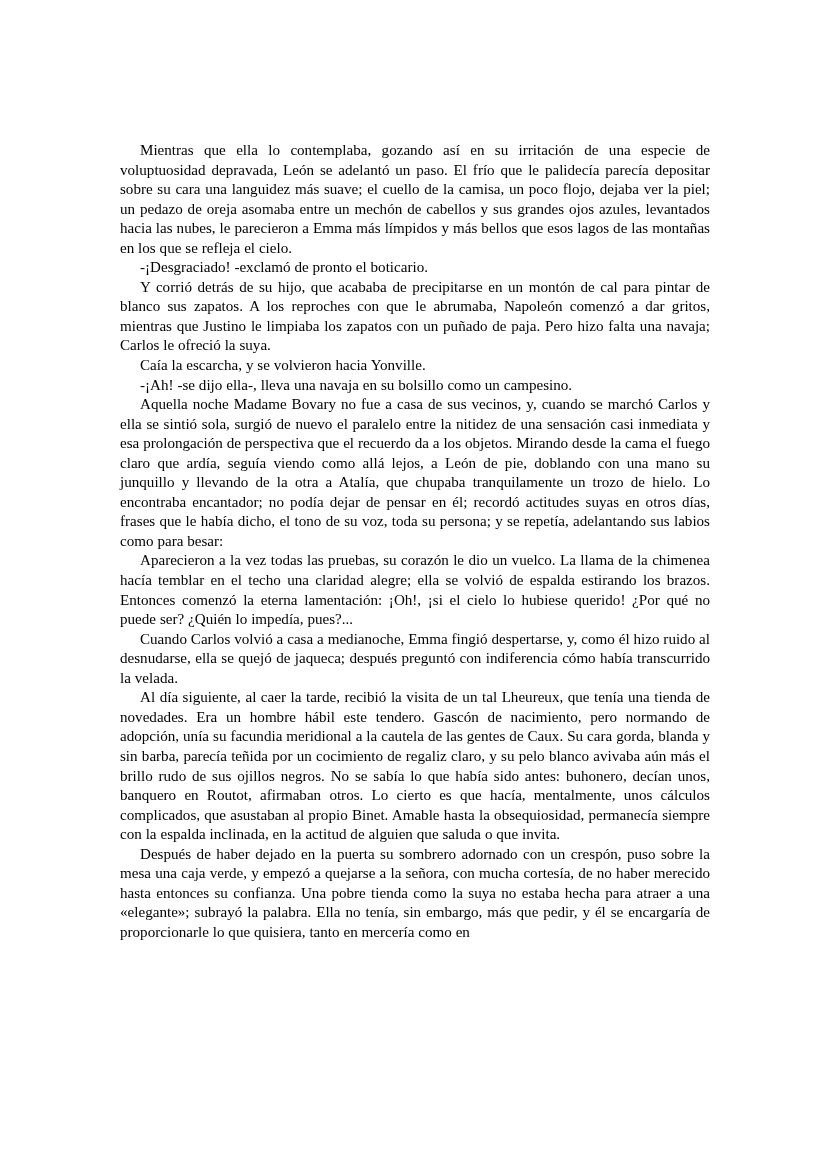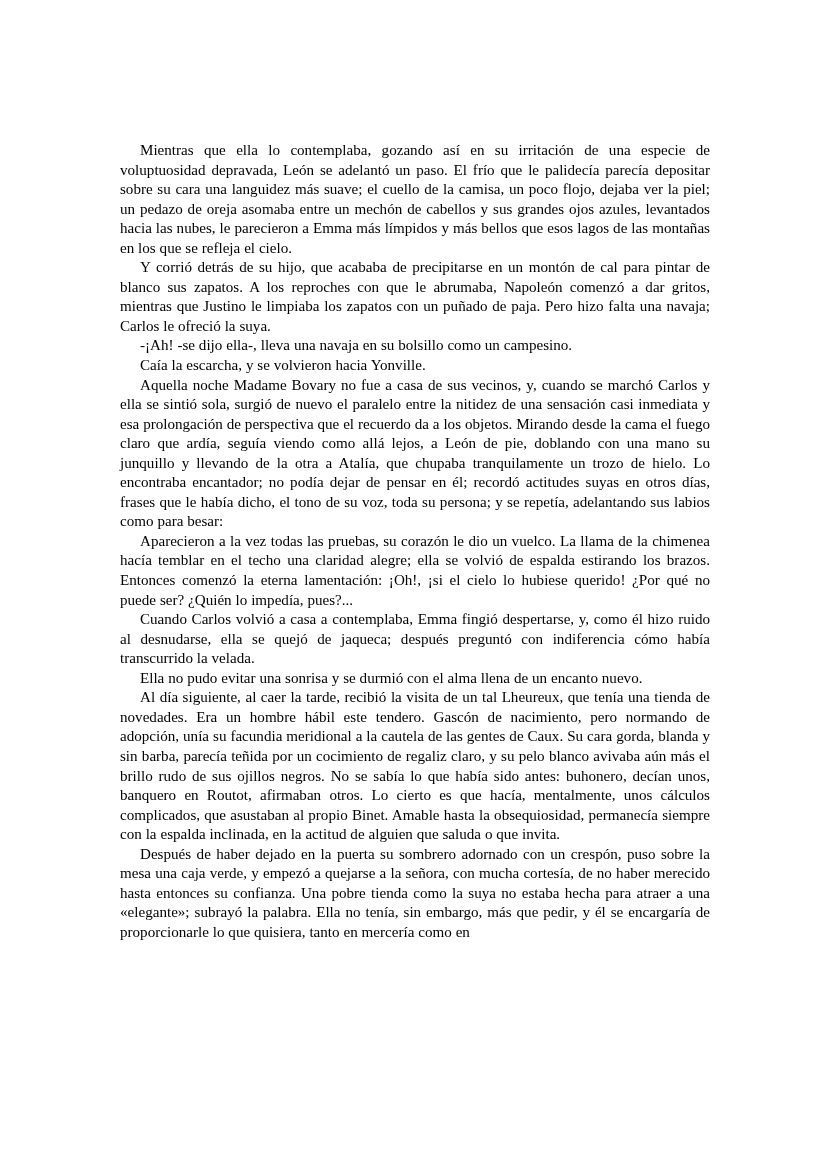--- a/index.html
+++ b/index.html
@@ -42,23 +42,23 @@
   .para:last-child {
     text-align-last: left;
   }
 </style>
 </head>
 <body>
 
 <div class="page">
   <div class="text-column">
     <p class="para">Mientras que ella lo contemplaba, gozando así en su irritación de una especie de voluptuosidad depravada, León se adelantó un paso. El frío que le palidecía parecía depositar sobre su cara una languidez más suave; el cuello de la camisa, un poco flojo, dejaba ver la piel; un pedazo de oreja asomaba entre un mechón de cabellos y sus grandes ojos azules, levantados hacia las nubes, le parecieron a Emma más límpidos y más bellos que esos lagos de las montañas en los que se refleja el cielo.</p>
+    <p class="para">-¡Desgraciado! -exclamó de pronto el boticario.</p>
     <p class="para">Y corrió detrás de su hijo, que acababa de precipitarse en un montón de cal para pintar de blanco sus zapatos. A los reproches con que le abrumaba, Napoleón comenzó a dar gritos, mientras que Justino le limpiaba los zapatos con un puñado de paja. Pero hizo falta una navaja; Carlos le ofreció la suya.</p>
+    <p class="para">Caía la escarcha, y se volvieron hacia Yonville.</p>
     <p class="para">-¡Ah! -se dijo ella-, lleva una navaja en su bolsillo como un campesino.</p>
-    <p class="para">Caía la escarcha, y se volvieron hacia Yonville.</p>
     <p class="para">Aquella noche Madame Bovary no fue a casa de sus vecinos, y, cuando se marchó Carlos y ella se sintió sola, surgió de nuevo el paralelo entre la nitidez de una sensación casi inmediata y esa prolongación de perspectiva que el recuerdo da a los objetos. Mirando desde la cama el fuego claro que ardía, seguía viendo como allá lejos, a León de pie, doblando con una mano su junquillo y llevando de la otra a Atalía, que chupaba tranquilamente un trozo de hielo. Lo encontraba encantador; no podía dejar de pensar en él; recordó actitudes suyas en otros días, frases que le había dicho, el tono de su voz, toda su persona; y se repetía, adelantando sus labios como para besar:</p>
     <p class="para">Aparecieron a la vez todas las pruebas, su corazón le dio un vuelco. La llama de la chimenea hacía temblar en el techo una claridad alegre; ella se volvió de espalda estirando los brazos. Entonces comenzó la eterna lamentación: ¡Oh!, ¡si el cielo lo hubiese querido! ¿Por qué no puede ser? ¿Quién lo impedía, pues?...</p>
-    <p class="para">Cuando Carlos volvió a casa a contemplaba, Emma fingió despertarse, y, como él hizo ruido al desnudarse, ella se quejó de jaqueca; después preguntó con indiferencia cómo había transcurrido la velada.</p>
-    <p class="para">Ella no pudo evitar una sonrisa y se durmió con el alma llena de un encanto nuevo.</p>
+    <p class="para">Cuando Carlos volvió a casa a medianoche, Emma fingió despertarse, y, como él hizo ruido al desnudarse, ella se quejó de jaqueca; después preguntó con indiferencia cómo había transcurrido la velada.</p>
     <p class="para">Al día siguiente, al caer la tarde, recibió la visita de un tal Lheureux, que tenía una tienda de novedades. Era un hombre hábil este tendero. Gascón de nacimiento, pero normando de adopción, unía su facundia meridional a la cautela de las gentes de Caux. Su cara gorda, blanda y sin barba, parecía teñida por un cocimiento de regaliz claro, y su pelo blanco avivaba aún más el brillo rudo de sus ojillos negros. No se sabía lo que había sido antes: buhonero, decían unos, banquero en Routot, afirmaban otros. Lo cierto es que hacía, mentalmente, unos cálculos complicados, que asustaban al propio Binet. Amable hasta la obsequiosidad, permanecía siempre con la espalda inclinada, en la actitud de alguien que saluda o que invita.</p>
     <p class="para">Después de haber dejado en la puerta su sombrero adornado con un crespón, puso sobre la mesa una caja verde, y empezó a quejarse a la señora, con mucha cortesía, de no haber merecido hasta entonces su confianza. Una pobre tienda como la suya no estaba hecha para atraer a una «elegante»; subrayó la palabra. Ella no tenía, sin embargo, más que pedir, y él se encargaría de proporcionarle lo que quisiera, tanto en mercería como en</p>
   </div>
 </div>
 
 </body></html>

